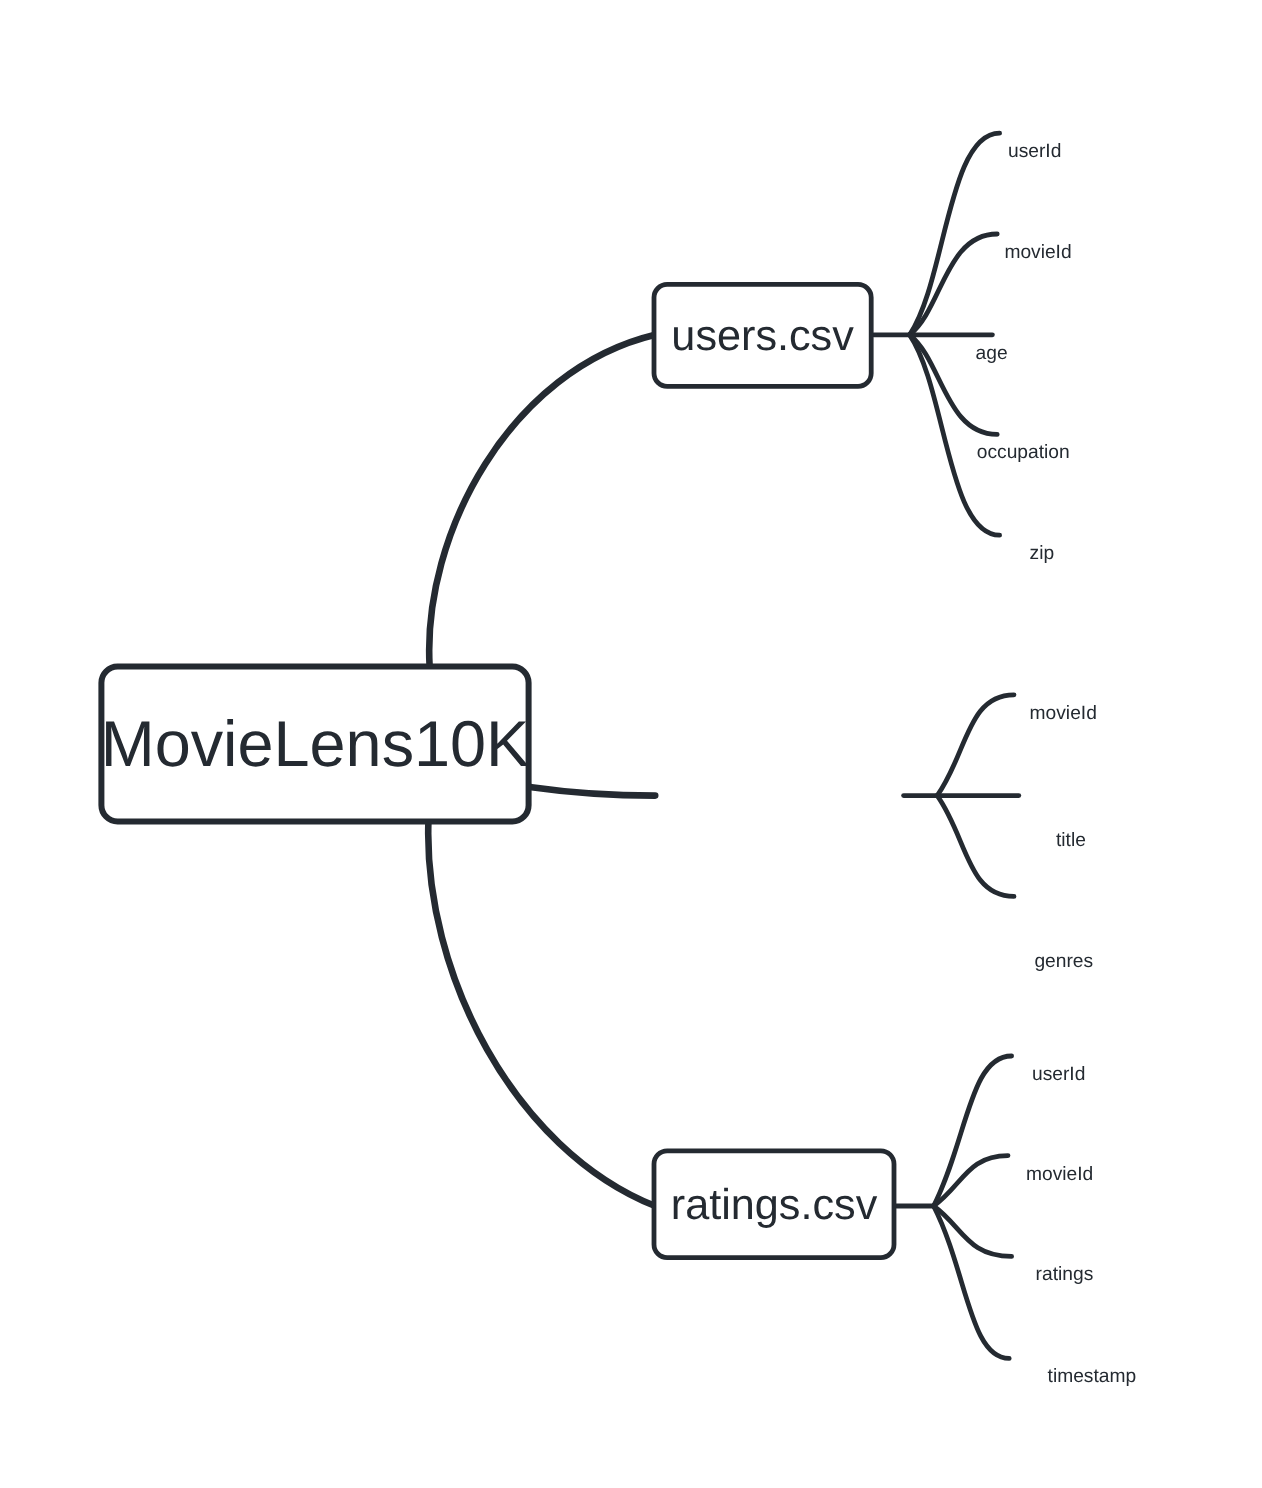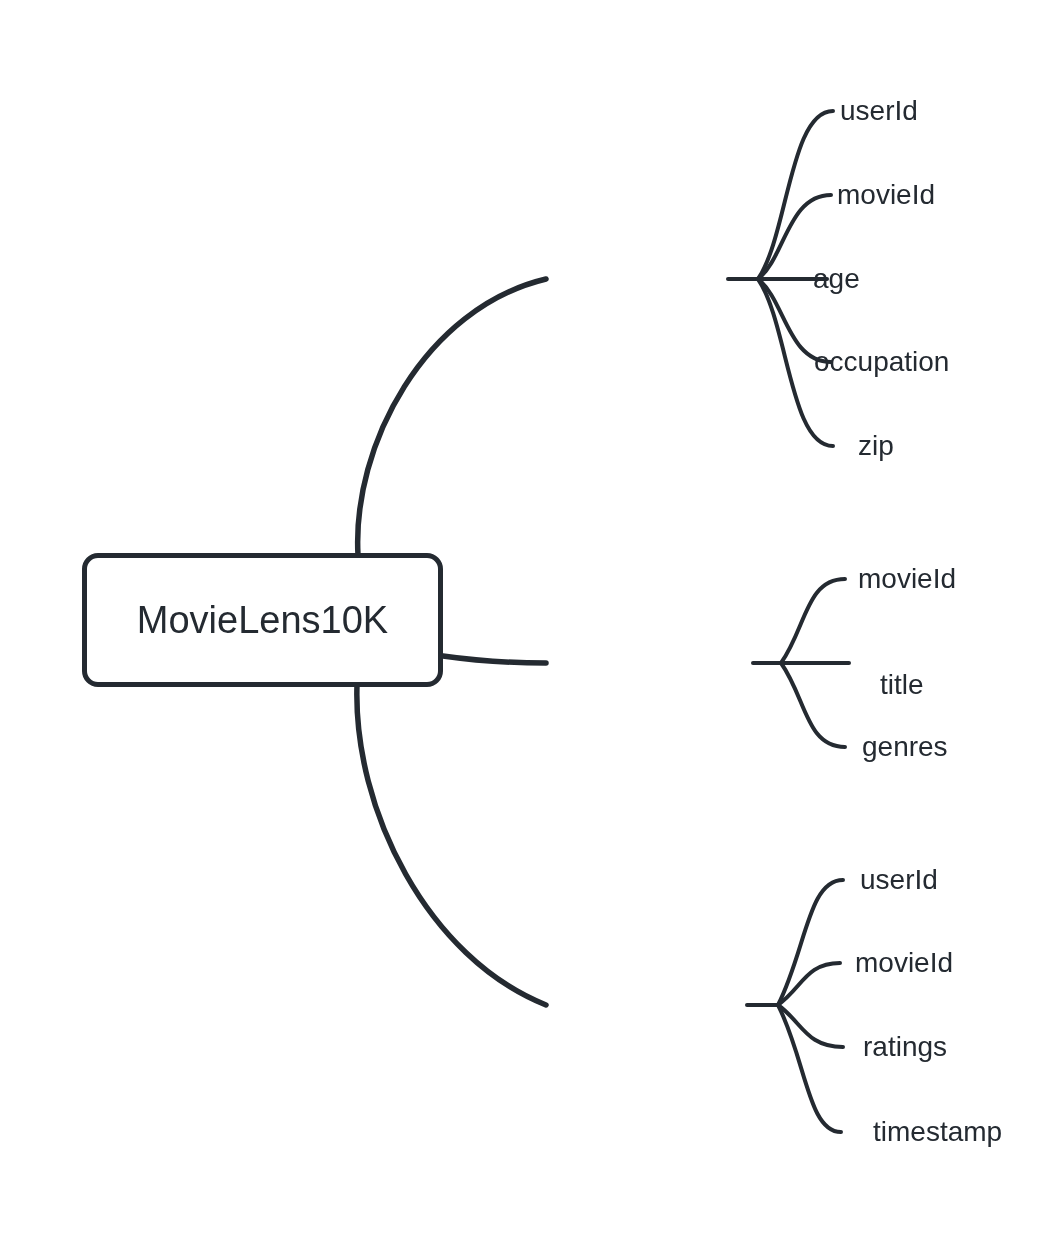--- a/index.html
+++ b/index.html
@@ -39,29 +39,30 @@
     background: var(--bg);
     border: 4px solid var(--ink);
     border-radius: 13px;
     color: var(--ink);
     white-space: nowrap;
     cursor: pointer;
   }
   .node.root {
     border-width: 5px;
     border-radius: 16px;
-    font-size: 38px;
+    font-size: 54px;
   }
   .node.file { font-size: 36px; }
   .leaf {
     position: absolute;
     transform: translateY(-50%);
-    font-size: 28px;
+    font-size: 16px;
     color: var(--ink);
     white-space: nowrap;
+    margin-top: 16px;
   }
 </style>
 </head>
 <body>
 
 <div class="canvas">
 
   <svg class="edges" viewBox="0 0 1052 1240" xmlns="http://www.w3.org/2000/svg">
 
     <path class="edge-main" d="M358 555 C352 445, 425 308, 546 279"></path>
@@ -84,29 +85,35 @@
     <path class="edge-branch" d="M778 1005 C806 950, 808 880, 843 880"></path>
     <path class="edge-branch" d="M778 1005 C802 988, 806 963, 840 963"></path>
     <path class="edge-branch" d="M778 1005 C802 1022, 806 1047, 843 1047"></path>
     <path class="edge-branch" d="M778 1005 C806 1060, 808 1132, 841 1132"></path>
   </svg>
 
   <div class="node root" style="left:82px; top:553px; width:361px; height:134px;">
     <span>MovieLens10K</span>
   </div>
 
+  <div class="node file" style="left:543px; top:235px; width:185px; height:89px;">
+    <span>users.csv</span>
+  </div>
+  <div class="node file" style="left:543px; top:957px; width:204px; height:93px;">
+    <span>ratings.csv</span>
+  </div>
 
   <div class="leaf" style="left:840px; top:111px;">userId</div>
   <div class="leaf" style="left:837px; top:195px;">movieId</div>
   <div class="leaf" style="left:813px; top:279px;">age</div>
   <div class="leaf" style="left:814px; top:362px;">occupation</div>
   <div class="leaf" style="left:858px; top:446px;">zip</div>
 
   <div class="leaf" style="left:858px; top:579px;">movieId</div>
   <div class="leaf" style="left:880px; top:685px;">title</div>
-  <div class="leaf" style="left:862px; top:747px;">genres</div>
+  <div class="leaf" style="left:862px; top:786px;">genres</div>
 
   <div class="leaf" style="left:860px; top:880px;">userId</div>
   <div class="leaf" style="left:855px; top:963px;">movieId</div>
   <div class="leaf" style="left:863px; top:1047px;">ratings</div>
   <div class="leaf" style="left:873px; top:1132px;">timestamp</div>
 
 </div>
 
 </body></html>

